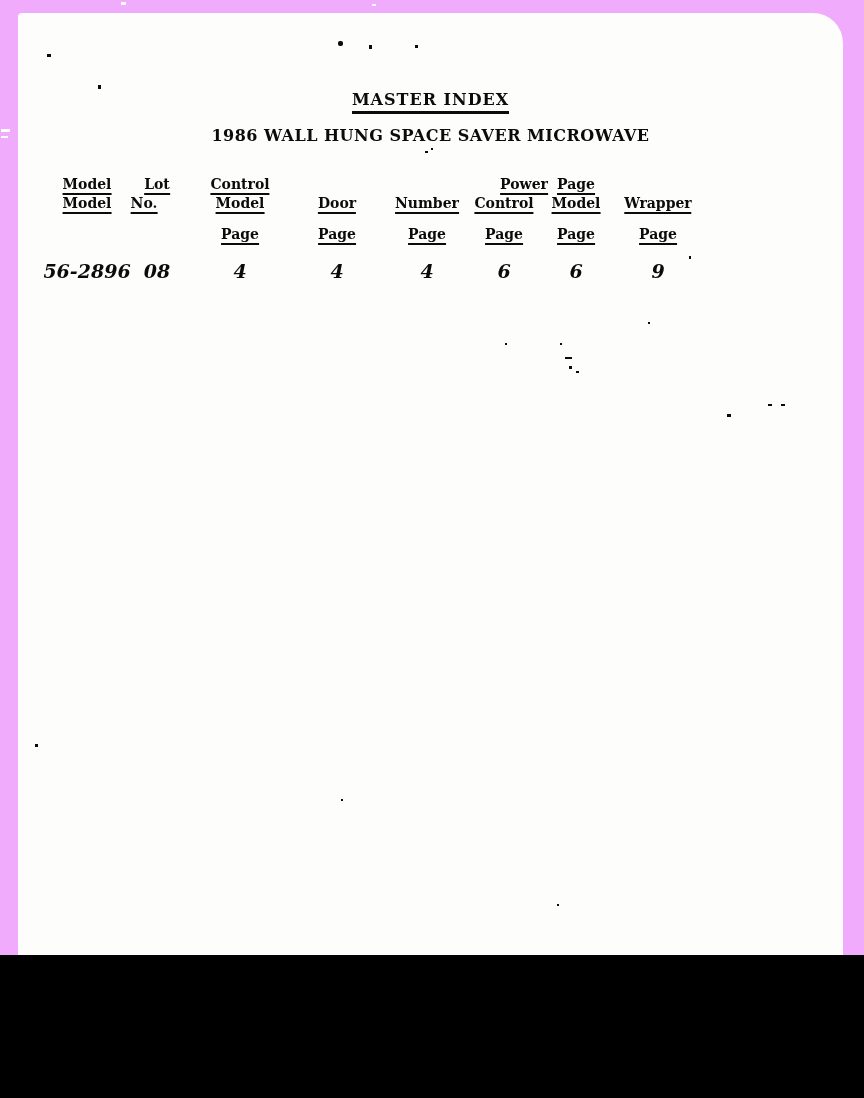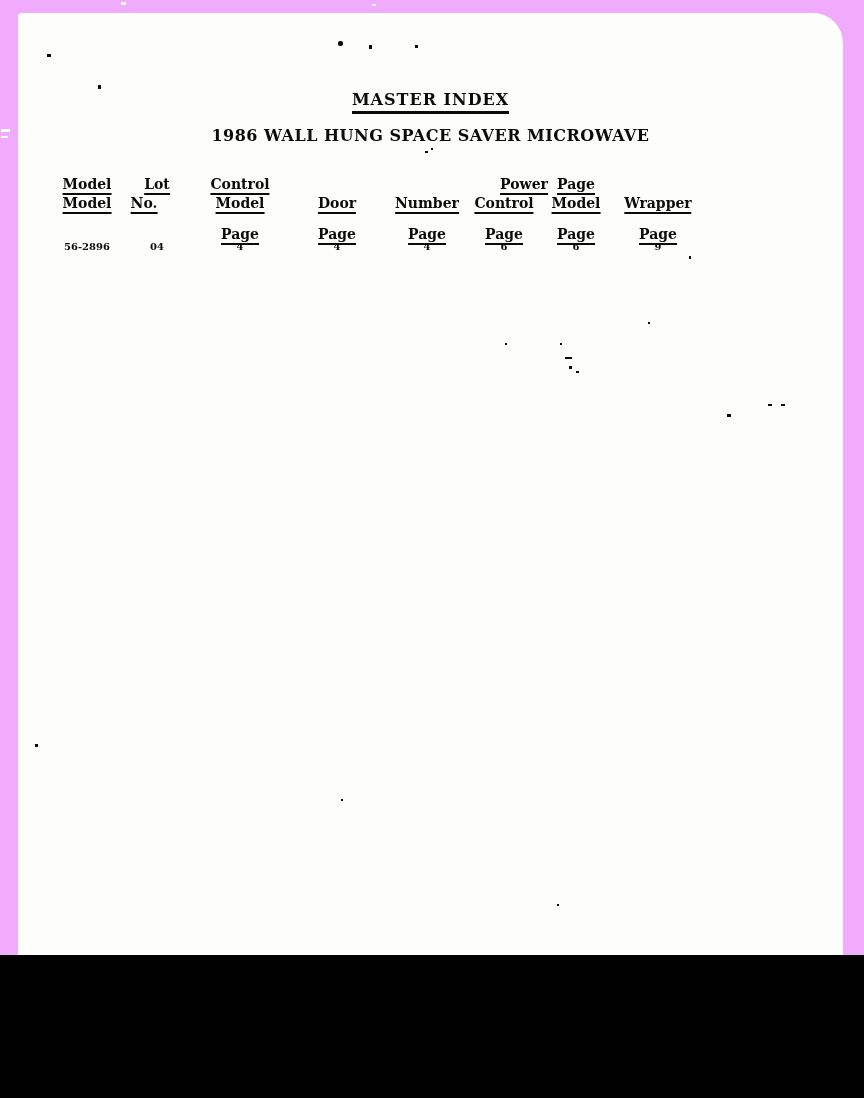--- a/index.html
+++ b/index.html
@@ -34,21 +34,21 @@
     position:absolute;
     transform:translateX(-50%);
     font-weight:700;
     font-size:14px;
     white-space:nowrap;
   }
   .u{border-bottom:2.5px solid #0b0b0b;padding-bottom:1px;}
   .r1 .cell{top:176px;}
   .r2 .cell{top:195px;}
   .rpage .cell{top:226px;}
-  .rval .cell{top:241px;font-size:10px;}
+  .rval .cell{top:260px;font-size:19px;font-style:italic;}
   .footer-label{
     position:absolute;left:428px;top:1012px;
     font-weight:700;font-size:13px;letter-spacing:0.5px;
     font-style:italic;
   }
   .speck{position:absolute;background:#0b0b0b;}
   .speck-w{position:absolute;background:#fdfdfb;}
 </style>
 </head>
 <body>
@@ -86,21 +86,21 @@
     <span class="cell u" style="left:240px">Page</span>
     <span class="cell u" style="left:337px">Page</span>
     <span class="cell u" style="left:427px">Page</span>
     <span class="cell u" style="left:504px">Page</span>
     <span class="cell u" style="left:576px">Page</span>
     <span class="cell u" style="left:658px">Page</span>
   </div>
 
   <div class="rval">
     <span class="cell" style="left:87px">56-2896</span>
-    <span class="cell" style="left:157px">04</span>
+    <span class="cell" style="left:157px">08</span>
     <span class="cell" style="left:240px">4</span>
     <span class="cell" style="left:337px">4</span>
     <span class="cell" style="left:427px">4</span>
     <span class="cell" style="left:504px">6</span>
     <span class="cell" style="left:576px">6</span>
     <span class="cell" style="left:658px">9</span>
   </div>
 
   <div class="footer-label">E7</div>
 

